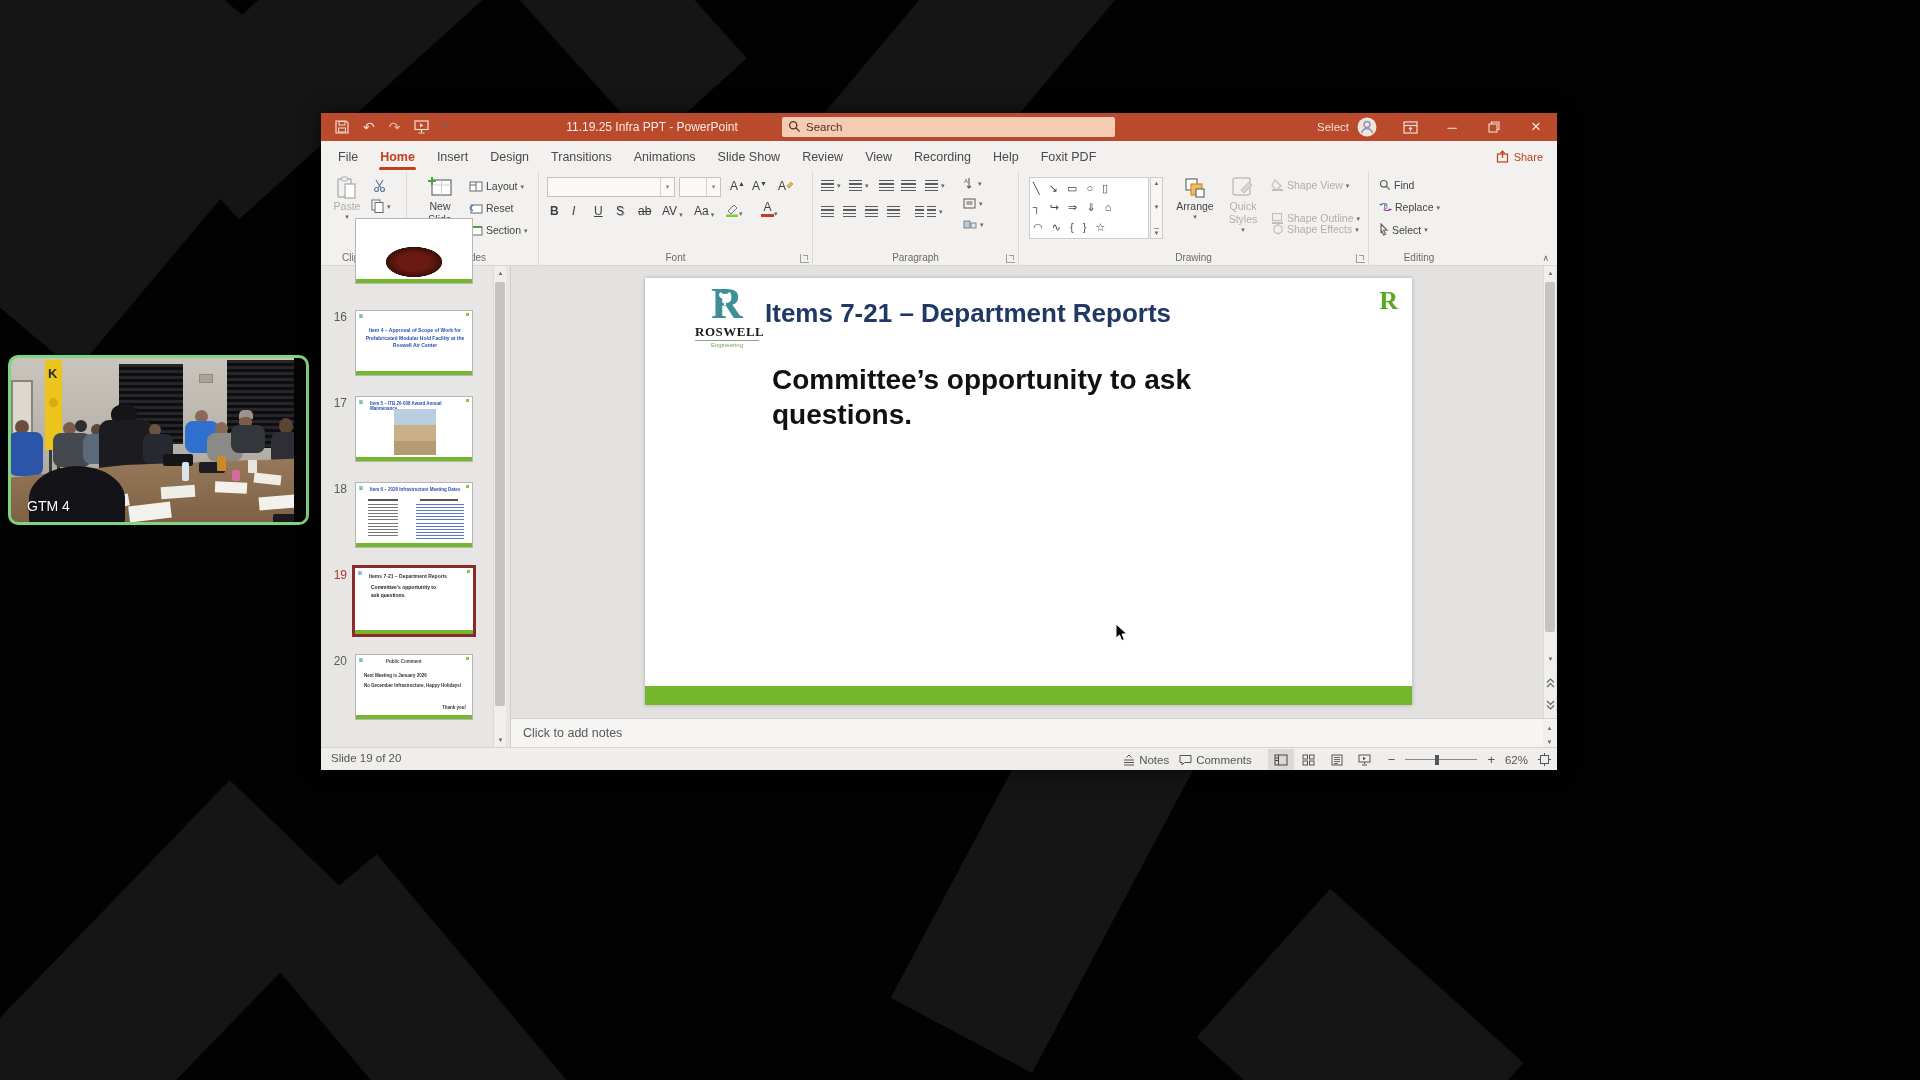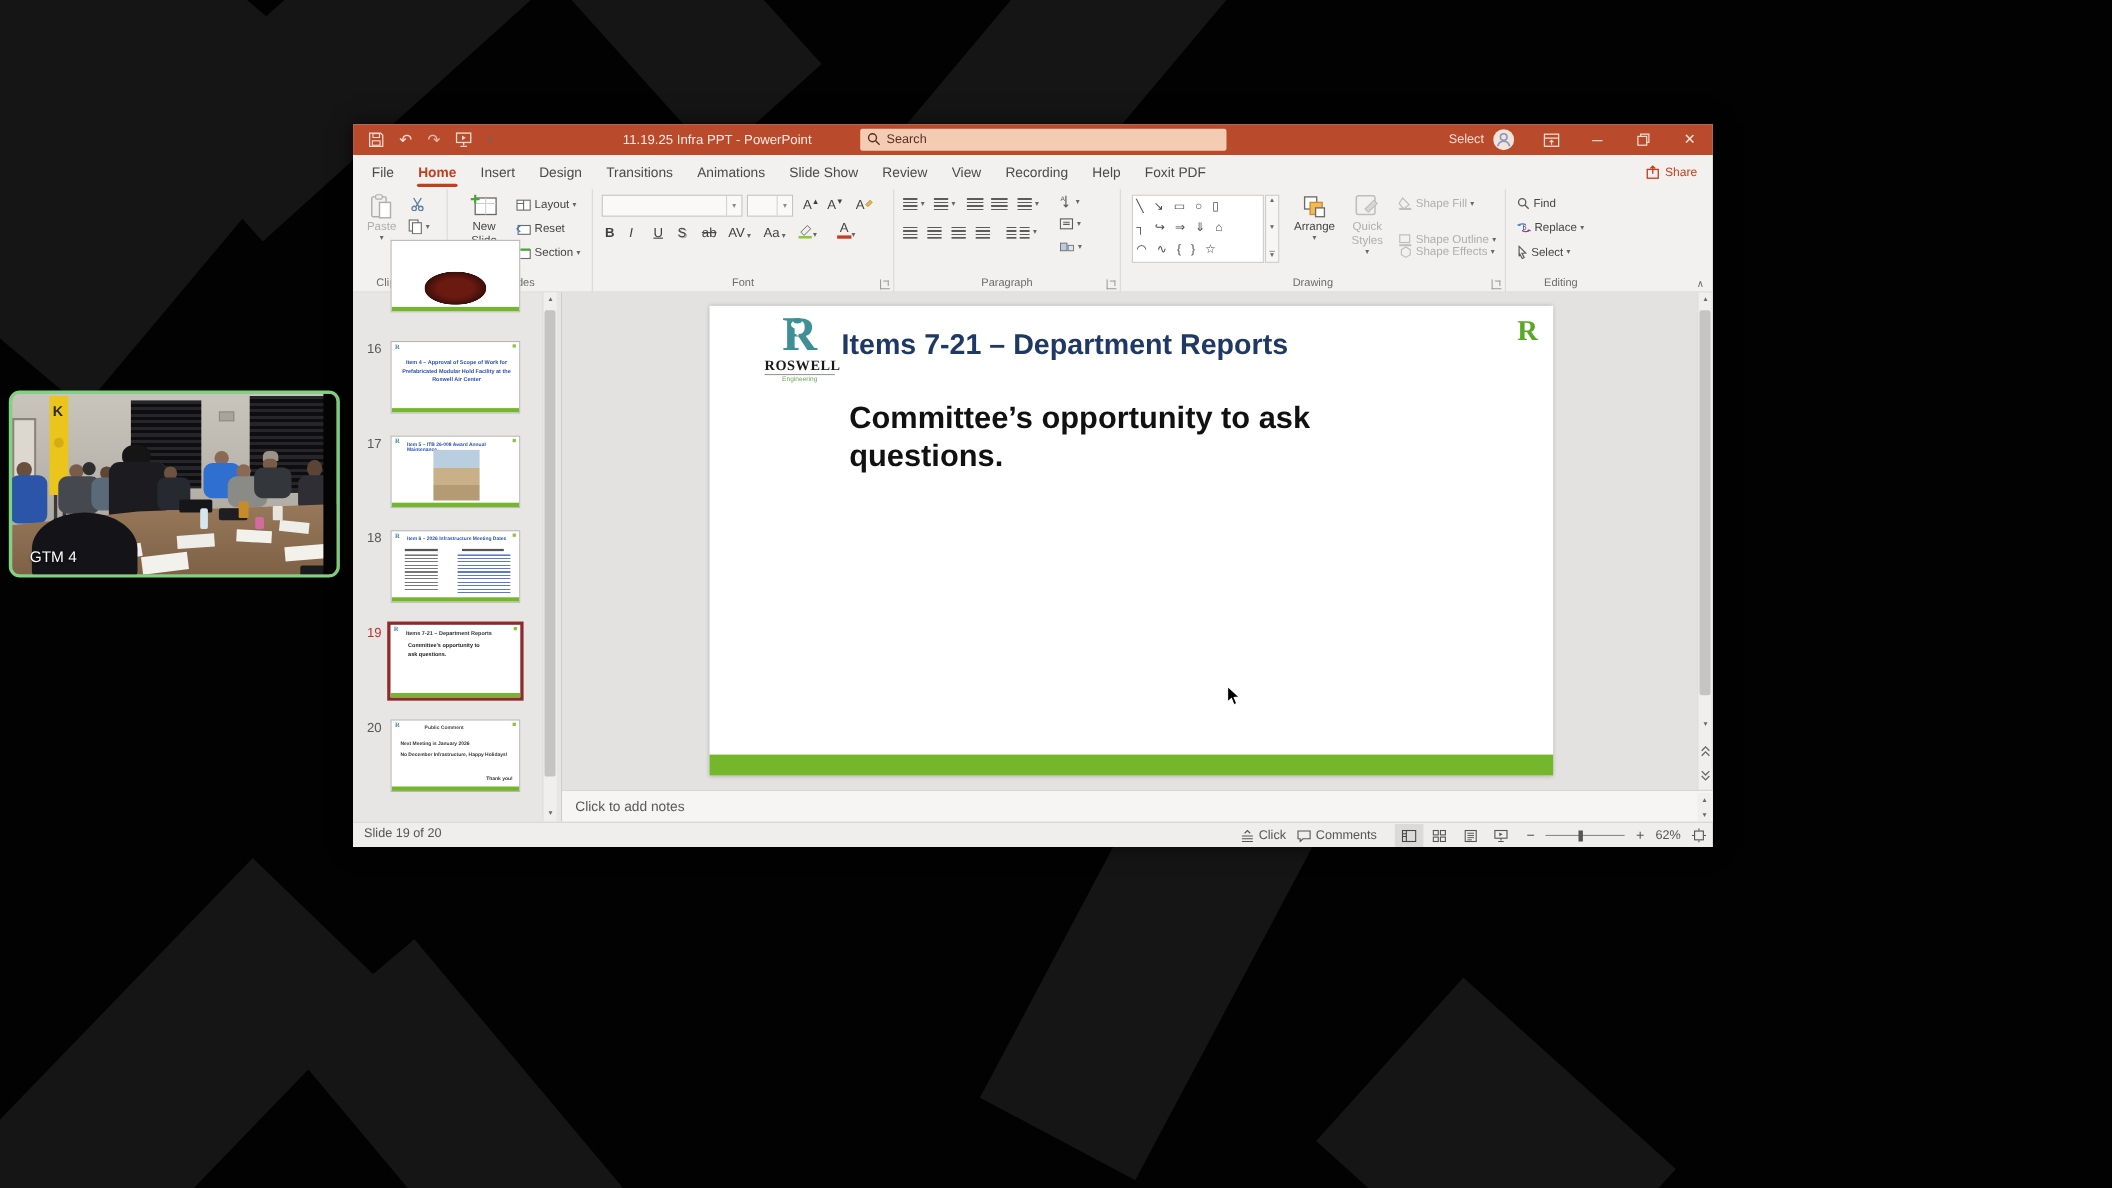--- a/index.html
+++ b/index.html
@@ -452,21 +452,21 @@
               <path d="M10 14L18 6l3 3-8 8z" fill="#d8d6d4" stroke="#c0bebc"></path>
             </svg>
           <span>Quick Styles</span>
           <span class="caret">▾</span>
         </div>
         <div class="smrow dis" style="left:252px;top:7px;">
           <svg width="13" height="12" viewBox="0 0 13 12">
               <path d="M4 1l6 6-5 4-4-5z" fill="none" stroke="#c0bebc" stroke-width="1.1"></path>
               <rect x="1" y="10" width="11" height="2" fill="#c0bebc"></rect>
             </svg>
-          <span>Shape Fill</span>
+          <span>Shape View</span>
             <span class="caret">▾</span>
         </div>
         <div class="smrow dis" style="left:252px;top:40px;">
           <svg width="13" height="12" viewBox="0 0 13 12">
               <rect x="1.5" y="1.5" width="9" height="7" fill="none" stroke="#c0bebc" stroke-width="1.1"></rect>
               <rect x="1" y="10" width="11" height="2" fill="#c0bebc"></rect>
             </svg>
           <span>Shape Outline</span>
             <span class="caret">▾</span>
         </div>
@@ -628,21 +628,21 @@
     </div>
 
     <div class="statusbar">
       <div class="abs" style="left:10px;top:4px;">Slide 19 of 20</div>
       <div class="st-right">
         <span style="display:flex;align-items:center;gap:4px;">
           <svg width="12" height="12" viewBox="0 0 12 12">
               <path d="M3.5 3.5L6 1l2.5 2.5" fill="none" stroke="#555" stroke-width="1"></path>
               <path d="M1 6h10M1 8.5h10M1 11h10" stroke="#555" stroke-width="1"></path>
             </svg>
-          <span>Click</span>
+          <span>Notes</span>
         </span>
         <span style="display:flex;align-items:center;gap:4px;">
           <svg width="13" height="12" viewBox="0 0 13 12">
               <path d="M1 1.5h11v7H5.5L3 11V8.5H1z" fill="none" stroke="#555" stroke-width="1"></path>
             </svg>
           <span>Comments</span>
         </span>
         <span style="display:flex;gap:2px;margin-left:6px;">
           <span class="viewbtn active">
               <svg width="14" height="12" viewBox="0 0 14 12">

